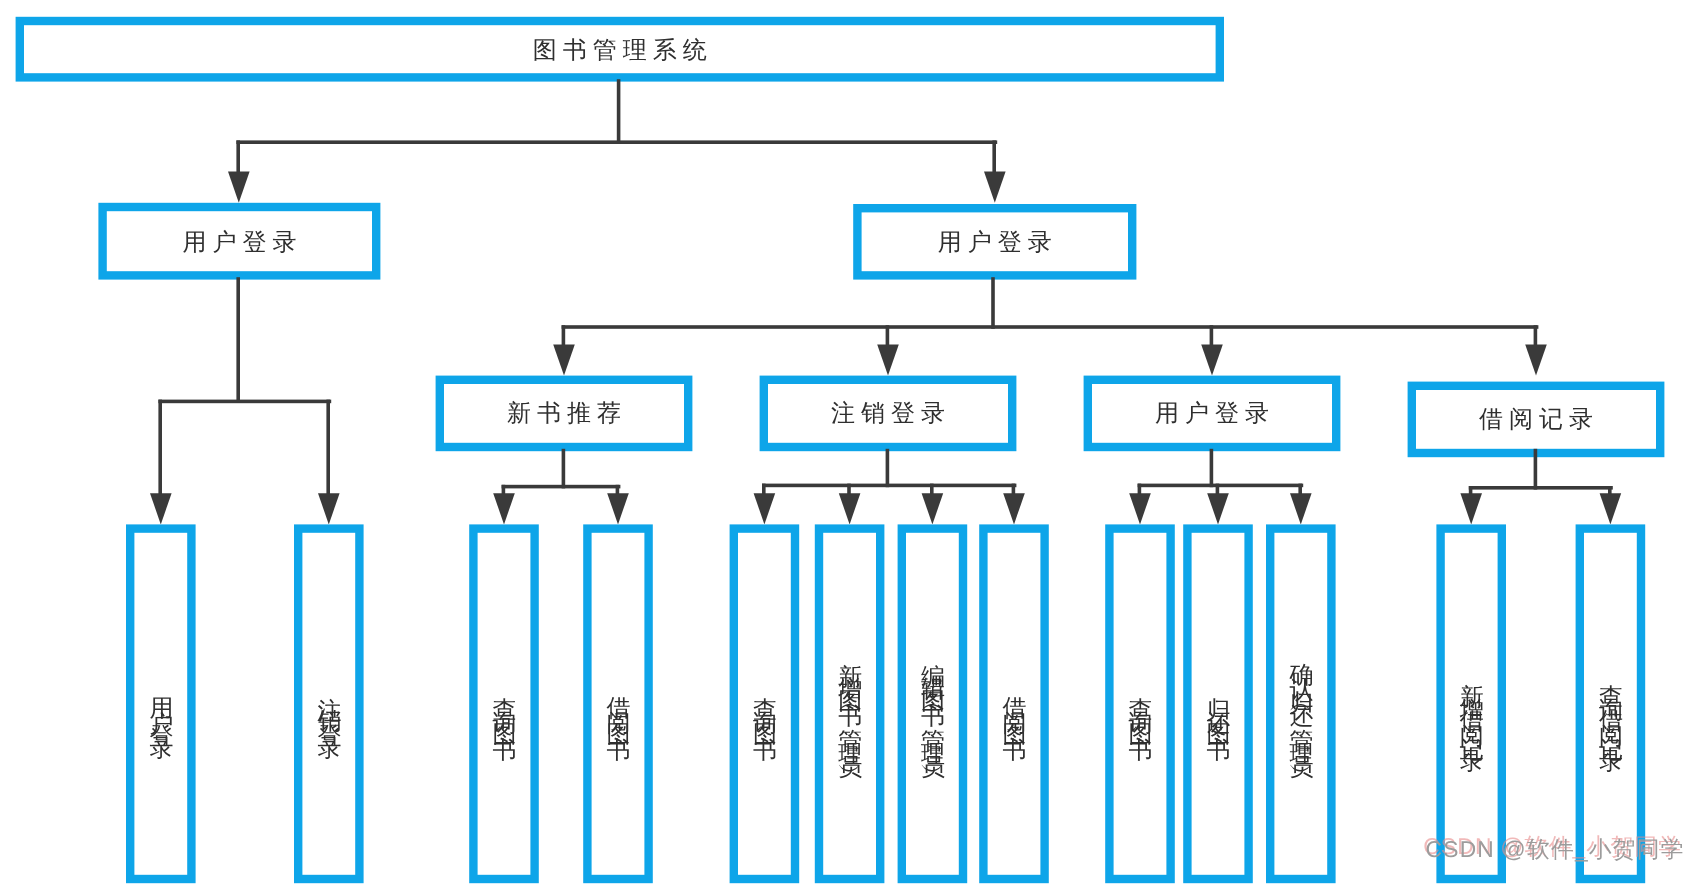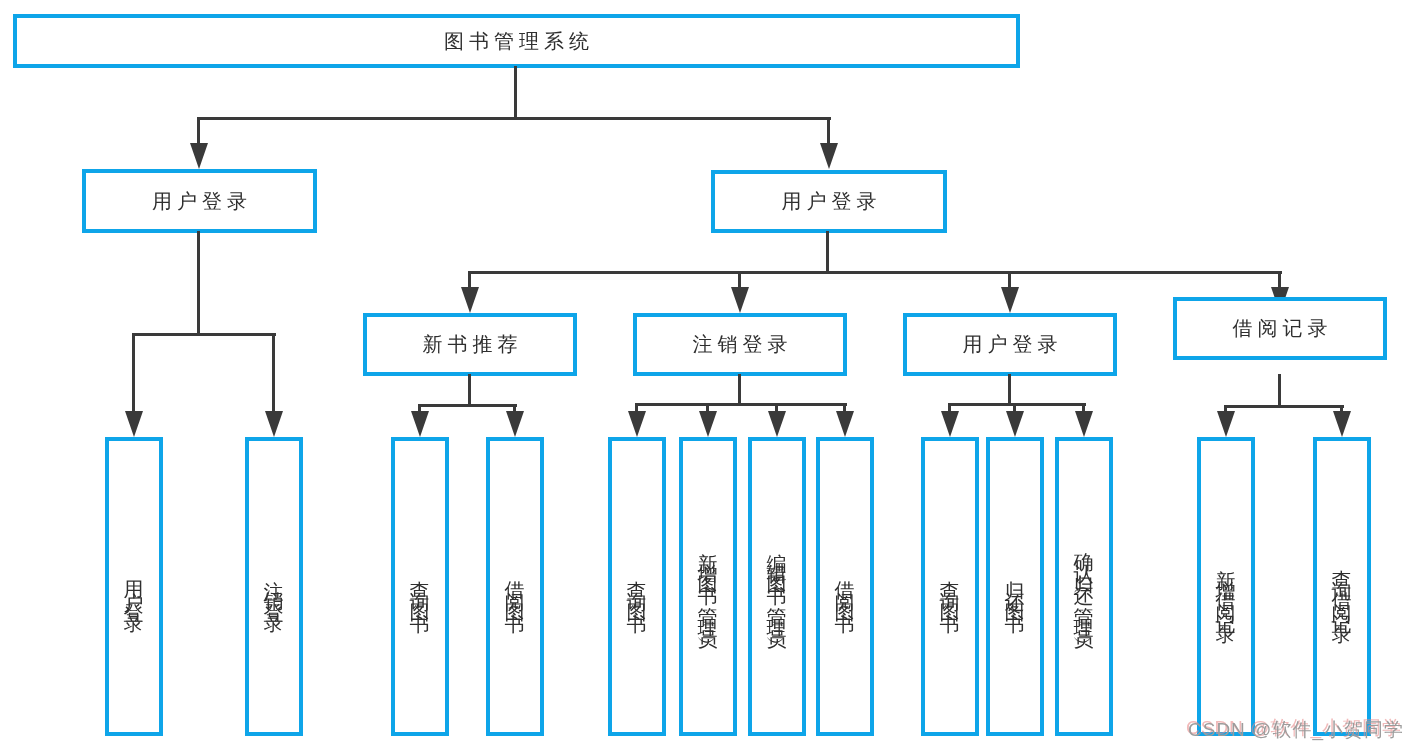--- a/index.html
+++ b/index.html
@@ -3,38 +3,38 @@
 <meta charset="utf-8">
 <style>
   html,body{margin:0;padding:0;background:#ffffff;}
   .stage{
     position:relative;width:1405px;height:747px;background:#ffffff;overflow:hidden;
     font-family:"Liberation Sans","DejaVu Sans",sans-serif;color:#2f2f2f;
   }
   
   .node{
     position:absolute;box-sizing:border-box;background:#ffffff;
-    border:4px solid #0ea5e9;display:flex;align-items:center;justify-content:center;
+    border:7px solid #0ea5e9;display:flex;align-items:center;justify-content:center;
     font-size:20px;letter-spacing:5px;text-indent:5px;white-space:nowrap;
   }
   .leaf{
     writing-mode:vertical-rl;text-orientation:mixed;
     letter-spacing:11px;text-indent:0;font-size:20px;line-height:1;
   }
   
   .hl,.vl{position:absolute;background:#3a3a3a;}
   .hl{height:3px;}
   .vl{width:3px;}
   .ah{
     position:absolute;width:0;height:0;
     border-left:9px solid transparent;border-right:9px solid transparent;
     border-top:26px solid #3a3a3a;
   }
   .watermark{
-    position:absolute;left:1188px;top:717px;white-space:nowrap;
+    position:absolute;left:1188px;top:695px;white-space:nowrap;
     font-size:19px;letter-spacing:1px;color:#9c9c9c;
     text-shadow:-2px -2px 0 rgba(232,138,138,0.6);
     z-index:5;
   }
 </style>
 </head>
 <body>
 
 <div class="stage">
 
@@ -64,21 +64,21 @@
   <div class="vl" style="left:738px;top:271px;height:18px"></div>
   <div class="ah" style="left:731px;top:287px"></div>
   <div class="vl" style="left:1008px;top:271px;height:18px"></div>
   <div class="ah" style="left:1001px;top:287px"></div>
   <div class="vl" style="left:1278px;top:271px;height:18px"></div>
   <div class="ah" style="left:1271px;top:287px"></div>
 
   <div class="node" style="left:363px;top:313px;width:214px;height:63px">新书推荐</div>
   <div class="node" style="left:633px;top:313px;width:214px;height:63px">注销登录</div>
   <div class="node" style="left:903px;top:313px;width:214px;height:63px">用户登录</div>
-  <div class="node" style="left:1173px;top:297px;width:214px;height:63px">借阅记录</div>
+  <div class="node" style="left:1173px;top:318px;width:214px;height:63px">借阅记录</div>
 
   <div class="vl" style="left:468px;top:374px;height:33px"></div>
   <div class="hl" style="left:418px;top:404px;width:99px"></div>
   <div class="vl" style="left:418px;top:404px;height:10px"></div>
   <div class="ah" style="left:411px;top:411px"></div>
   <div class="vl" style="left:513px;top:404px;height:10px"></div>
   <div class="ah" style="left:506px;top:411px"></div>
 
   <div class="vl" style="left:738px;top:374px;height:32px"></div>
   <div class="hl" style="left:635px;top:403px;width:212px"></div>

